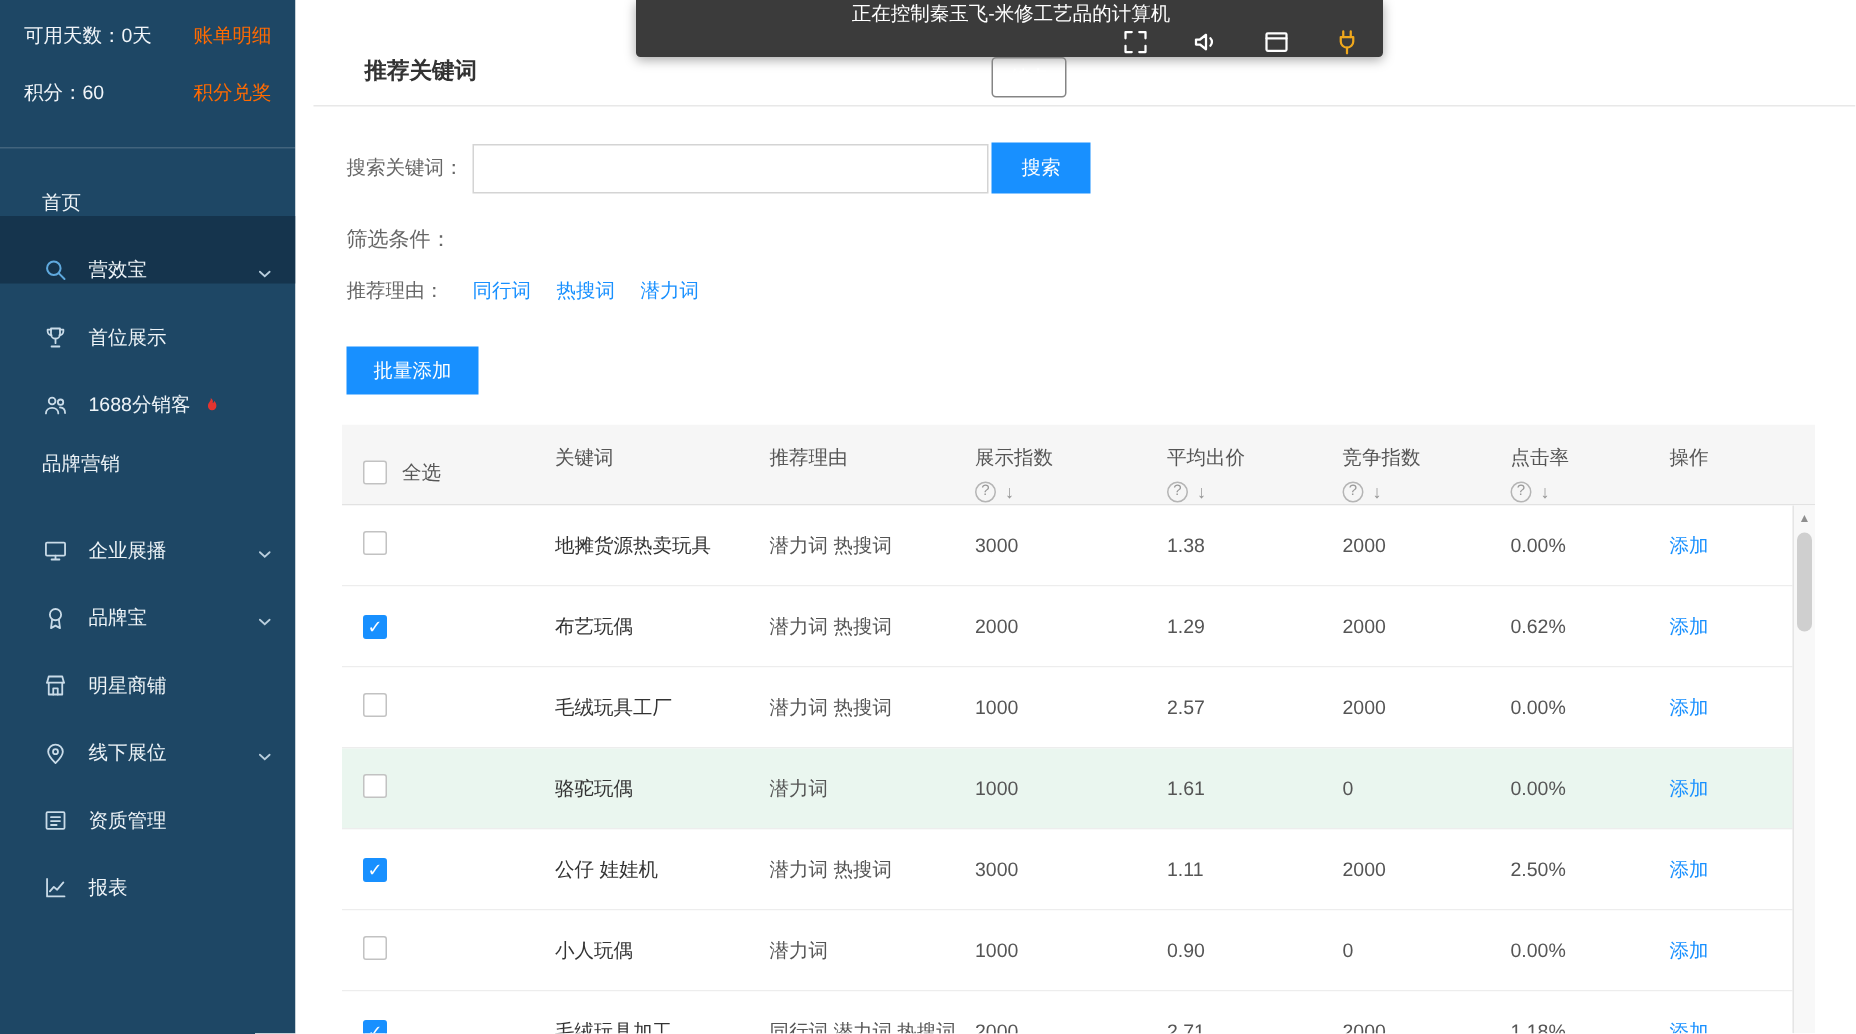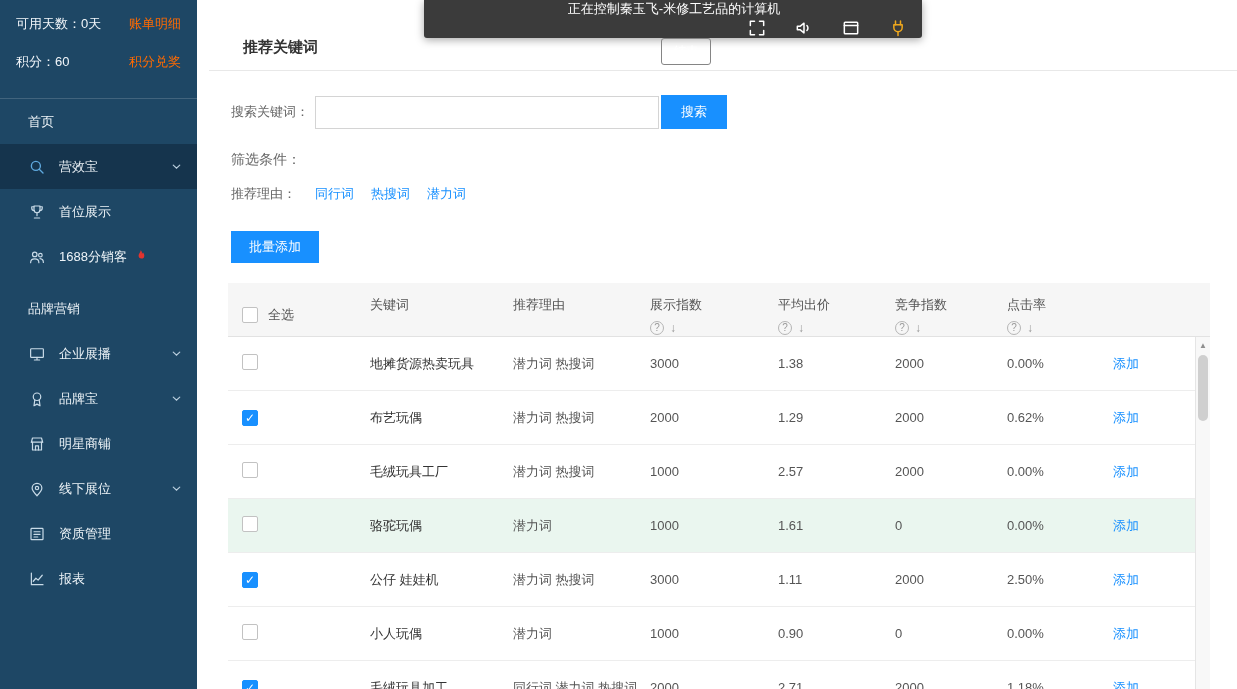--- a/index.html
+++ b/index.html
@@ -22,21 +22,21 @@
     position:absolute;left:0;top:0;width:197px;height:100%;
     background:var(--sidebar);color:#e9f0f5;font-size:13px;
   }
   .side-stats{padding:14px 16px 26px;border-bottom:1px solid rgba(255,255,255,.16);}
   .stat-row{display:flex;justify-content:space-between;align-items:center;height:20px;margin-bottom:18px;}
   .stat-row:last-child{margin-bottom:0;}
   .stat-label{color:#f2f6fa;}
   .stat-link{color:var(--orange);cursor:pointer;}
   .side-menu{padding-top:0;}
   .side-item{
-    height:45px;display:flex;align-items:center;
+    height:45px;display:flex;align-items:flex-end;
     padding:0 14px 0 28px;cursor:pointer;position:relative;color:#eef4f8;
   }
   .side-item.active{background:var(--sidebar-active);}
   .s-icon{width:18px;height:18px;margin-right:13px;display:inline-flex;color:#c9dbe8;flex:none;}
   .side-item.active .s-icon{color:#5fa9de;}
   .s-icon svg{width:18px;height:18px;}
   .s-chevron{margin-left:auto;display:inline-flex;color:#b9cedd;}
   .s-chevron svg{width:13px;height:13px;}
   .s-badge{display:inline-flex;margin-left:6px;}
   .side-section{height:44px;display:flex;align-items:center;padding-left:28px;margin-top:8px;color:#e9f0f5;}
@@ -297,20 +297,21 @@
             <span class="sort-arrow">↓</span>
           </div>
         </div>
         <div class="cell">
           <div class="h-label">点击率</div>
           <div class="h-sub">
             <span class="help-circle">?</span>
             <span class="sort-arrow">↓</span>
           </div>
         </div>
+        <div class="cell">操作</div>
       </div>
 
       <div class="t-row">
         <div class="cell cell-check"><span class="cb"></span></div>
         <div class="cell keyword">地摊货源热卖玩具</div>
         <div class="cell">潜力词 热搜词</div>
         <div class="cell">3000</div>
         <div class="cell">1.38</div>
         <div class="cell">2000</div>
         <div class="cell">0.00%</div>

